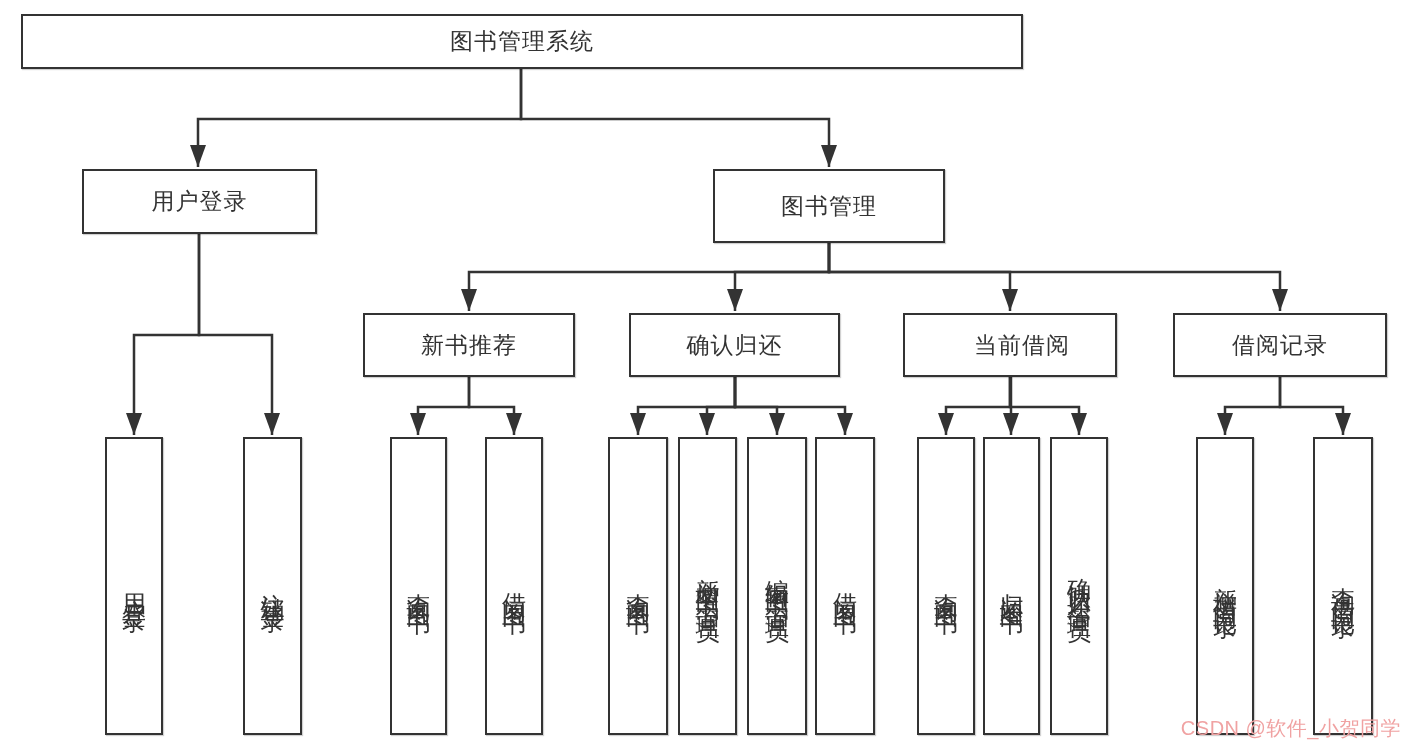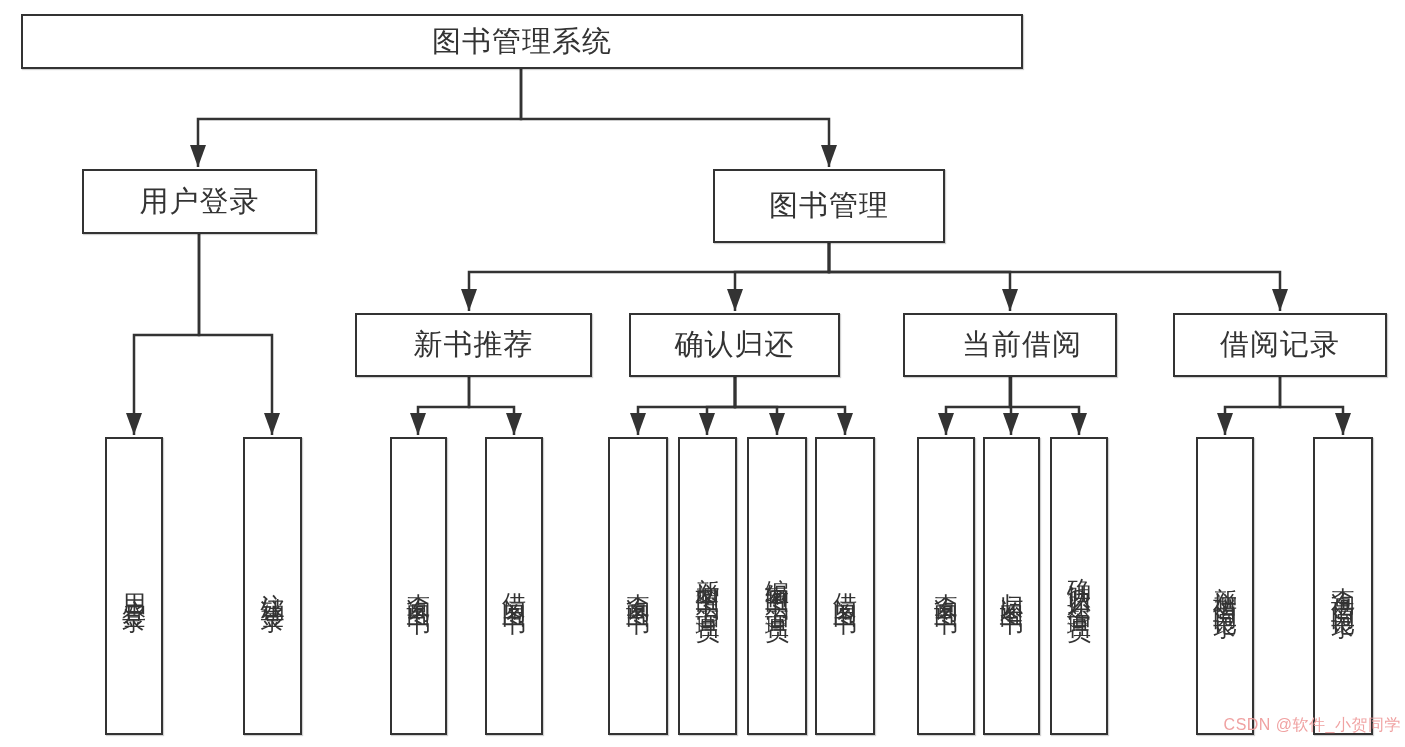--- a/index.html
+++ b/index.html
@@ -27,38 +27,38 @@
     background: #ffffff;
     border: 2px solid #333333;
     color: #333333;
     display: flex;
     align-items: center;
     justify-content: center;
     z-index: 2;
     box-shadow: 1px 1px 1px rgba(0,0,0,0.18);
   }
   .hnode {
-    font-size: 29px;
+    font-size: 23px;
     letter-spacing: 1px;
     text-align: right;
   }
   .vnode {
     writing-mode: vertical-rl;
     text-orientation: mixed;
     font-size: 24px;
     line-height: 1;
     letter-spacing: 6px;
     text-align: center;
   }
   #watermark {
     position: absolute;
     right: 4px;
     top: 715px;
     z-index: 3;
-    font-size: 16px;
+    font-size: 20px;
     color: #f0a2a2;
     letter-spacing: 0.5px;
     white-space: nowrap;
   }
 </style>
 </head>
 <body>
 
 <div id="stage">
 
@@ -102,21 +102,21 @@
     <span>图书管理系统</span>
   </div>
 
   <div class="node hnode" style="left:82px; top:169px; width:235px; height:65px;">
     <span>用户登录</span>
   </div>
   <div class="node hnode" style="left:713px; top:169px; width:232px; height:74px;">
     <span>图书管理</span>
   </div>
 
-  <div class="node hnode" style="left:355px; top:313px; width:237px; height:64px;">
+  <div class="node hnode" style="left:363px; top:313px; width:212px; height:64px;">
     <span>新书推荐</span>
   </div>
   <div class="node hnode" style="left:629px; top:313px; width:211px; height:64px;">
     <span>确认归还</span>
   </div>
   <div class="node hnode" style="left:903px; top:313px; width:214px; height:64px;padding-left:24px;">
     <span>当前借阅</span>
   </div>
   <div class="node hnode" style="left:1173px; top:313px; width:214px; height:64px;">
     <span>借阅记录</span>

